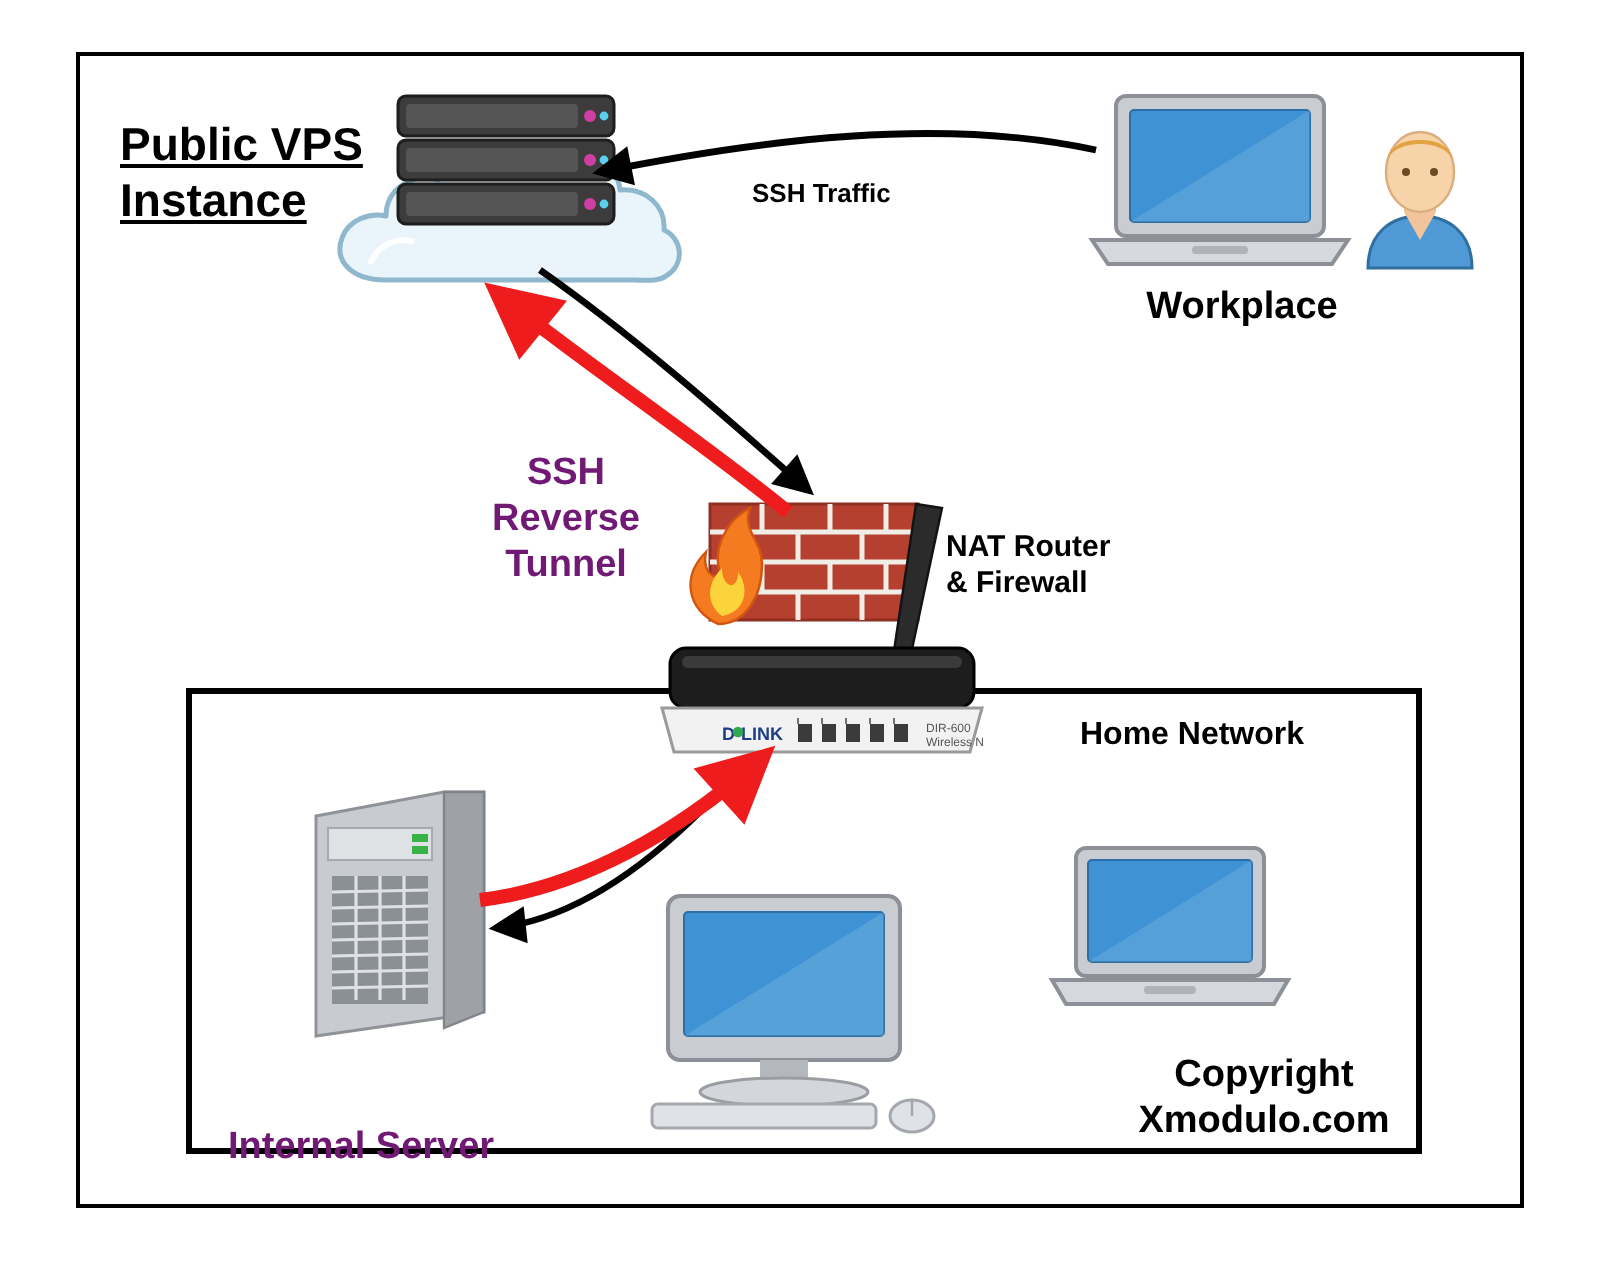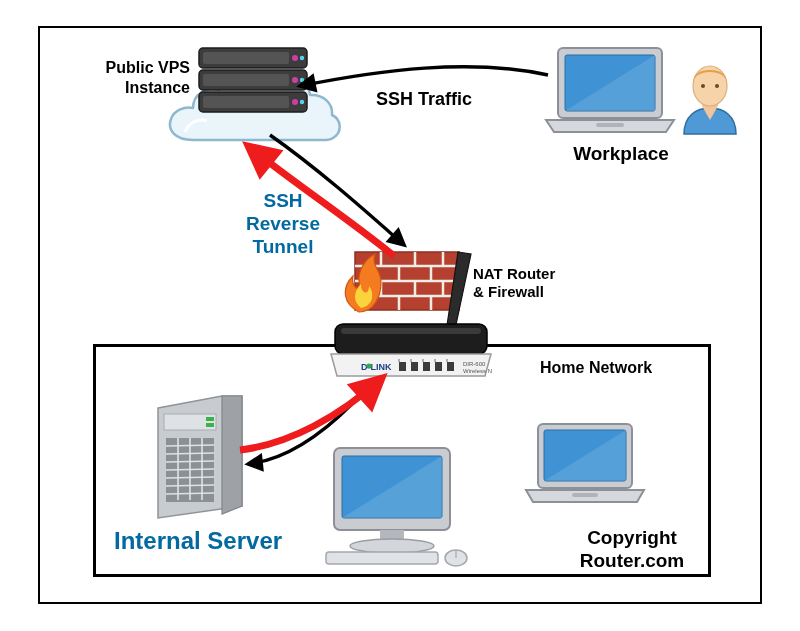--- a/index.html
+++ b/index.html
@@ -36,33 +36,35 @@
     box-sizing: border-box;
   }
   .label {
     position: absolute;
     color: #000000;
     font-weight: bold;
     line-height: 1.22;
     white-space: pre-line;
   }
   .label.red {
-    color: #0369a1;
+    color: #701a75;
+    margin-top: 36px;
   }
   #label-public-vps {
     left: 60px;
     top: 58px;
     width: 130px;
-    font-size: 16px;
-    text-align: right;
+    font-size: 23px;
+    text-align: left;
+    text-decoration: underline;
   }
   #label-ssh-traffic {
     left: 376px;
     top: 89px;
-    font-size: 18px;
+    font-size: 13px;
   }
   #label-workplace {
     left: 556px;
     top: 142px;
     width: 130px;
     font-size: 19px;
     text-align: center;
   }
   #label-ssh-reverse-tunnel {
     left: 228px;
@@ -77,21 +79,21 @@
     font-size: 15px;
   }
   #label-home-network {
     left: 540px;
     top: 358px;
     font-size: 16px;
   }
   #label-internal-server {
     left: 114px;
     top: 526px;
-    font-size: 24px;
+    font-size: 19px;
   }
   #label-copyright {
     left: 552px;
     top: 526px;
     width: 160px;
     font-size: 19px;
     text-align: center;
   }
 
   
@@ -312,15 +314,15 @@
 Tunnel</div>
 
   <div class="label" id="label-nat-router">NAT Router
 &amp; Firewall</div>
 
   <div class="label" id="label-home-network">Home Network</div>
 
   <div class="label red" id="label-internal-server">Internal Server</div>
 
   <div class="label" id="label-copyright">Copyright
-Router.com</div>
+Xmodulo.com</div>
 
 </div>
 
 </body></html>

